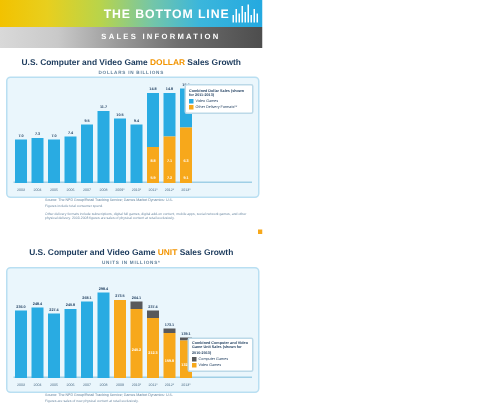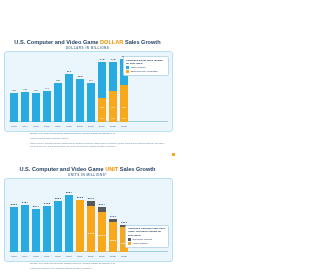--- a/index.html
+++ b/index.html
@@ -63,20 +63,37 @@
   
   .src{position:absolute;font-size:2.4px;color:#5d7e99;line-height:3.2px;}
   .note{position:absolute;font-size:2.3px;color:#6d8aa3;line-height:3.1px;}
   .dot{position:absolute;width:2.6px;height:2.6px;background:#f7a81b;}
 </style>
 </head>
 <body>
 
 <div class="page">
 
+  <div class="header">
+    <div class="hdr-top"></div>
+    <div class="hdr-bot"></div>
+    <div class="hdr-title">THE BOTTOM LINE</div>
+    <div class="hdr-sub">SALES INFORMATION</div>
+    <div class="eq-icon">
+      <i style="left:0px;height:5px"></i>
+        <i style="left:2px;height:9px"></i>
+      <i style="left:4px;height:6px"></i>
+        <i style="left:6px;height:11px"></i>
+      <i style="left:8px;height:7px"></i>
+        <i style="left:10px;height:12px"></i>
+      <i style="left:12px;height:5px"></i>
+        <i style="left:14px;height:9px"></i>
+      <i style="left:16px;height:6px"></i>
+    </div>
+  </div>
 
   <div class="sec-title" style="top:39px">
     <span>U.S. Computer and Video Game </span><span class="hl">DOLLAR</span><span> Sales Growth</span>
   </div>
   <div class="sec-sub" style="top:46px">DOLLARS IN BILLIONS</div>
 
   <div class="panel" style="top:51px;height:79px">
     <div class="plot">
 
       <div class="axis" style="left:4px;right:4px;bottom:9px"></div>

